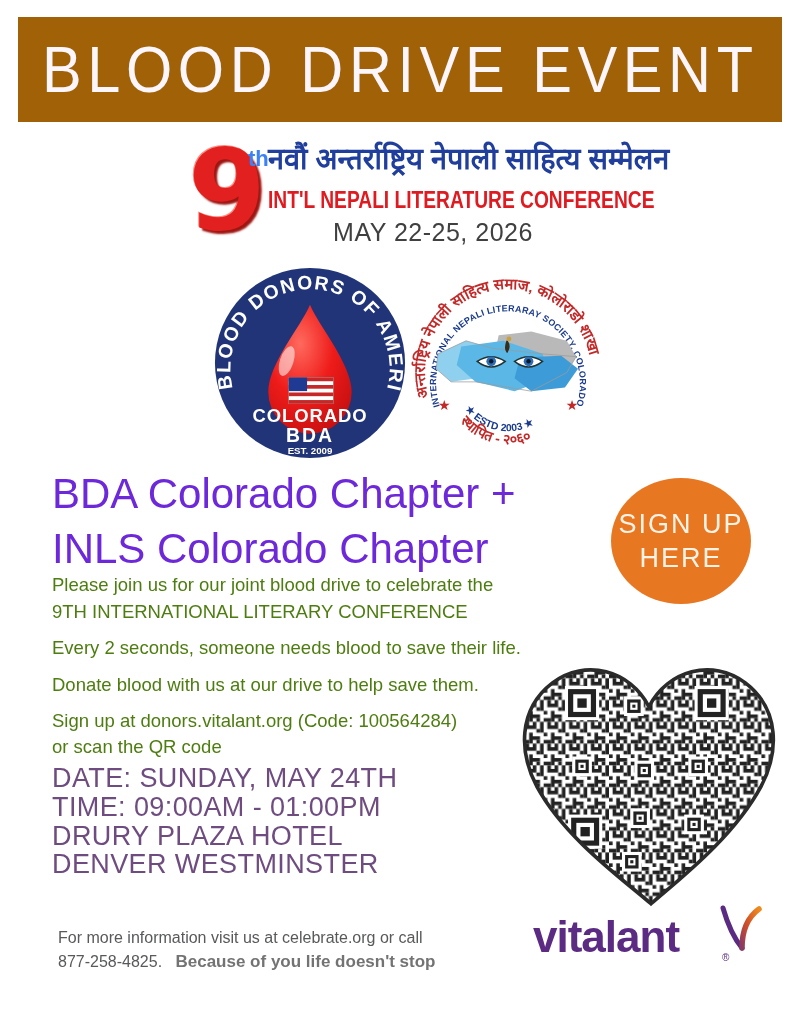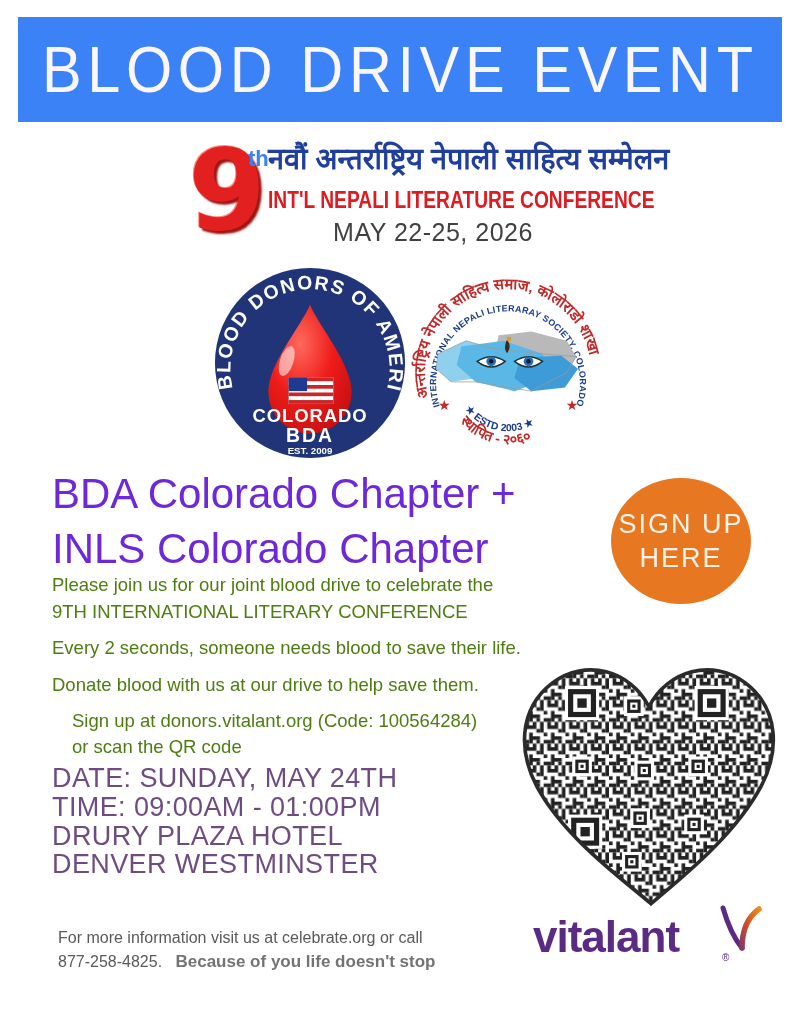--- a/index.html
+++ b/index.html
@@ -4,21 +4,21 @@
 <style>
   html,body{margin:0;padding:0;}
   body{
     width:800px;height:1035px;position:relative;background:#ffffff;
     font-family:"Liberation Sans", sans-serif;overflow:hidden;
   }
   .abs{position:absolute;}
 
   
   .banner{
-    left:18px;top:17px;width:764px;height:105px;background:#3b82f6;
+    left:18px;top:17px;width:764px;height:105px;background:#a16207;
     display:flex;align-items:center;justify-content:center;
   }
   .banner-title{
     color:#FBF5FC;font-size:64px;font-weight:400;letter-spacing:6px;
     transform:scaleX(.93);white-space:nowrap;
   }
 
   
   .conf{left:186px;top:138px;width:432px;height:118px;background:#fff;}
   .conf-nine{
@@ -46,21 +46,21 @@
 
   
   .heading{
     left:52px;top:466px;width:540px;color:#6d28d9;font-size:42px;line-height:55px;
     font-weight:500;
   }
   .para{left:52px;color:#4d7c0f;font-size:18.5px;line-height:27px;}
   .p-intro{top:571px;width:480px;}
   .p-fact{top:634px;width:520px;}
   .p-cta{top:671px;width:520px;}
-  .p-signup{top:708px;width:480px;line-height:26px;margin-left:20px;}
+  .p-signup{top:708px;width:480px;line-height:26px;}
 
   .details{
     left:52px;top:764px;width:520px;color:#6F4C80;font-size:27px;line-height:28.8px;
     letter-spacing:.4px;font-weight:400;
   }
 
   .footer{left:58px;top:926px;width:520px;color:#58595B;font-size:16px;line-height:24px;}
   .footer .tagline{color:#737373;font-size:17px;font-weight:600;margin-top:9px;}
 
   

